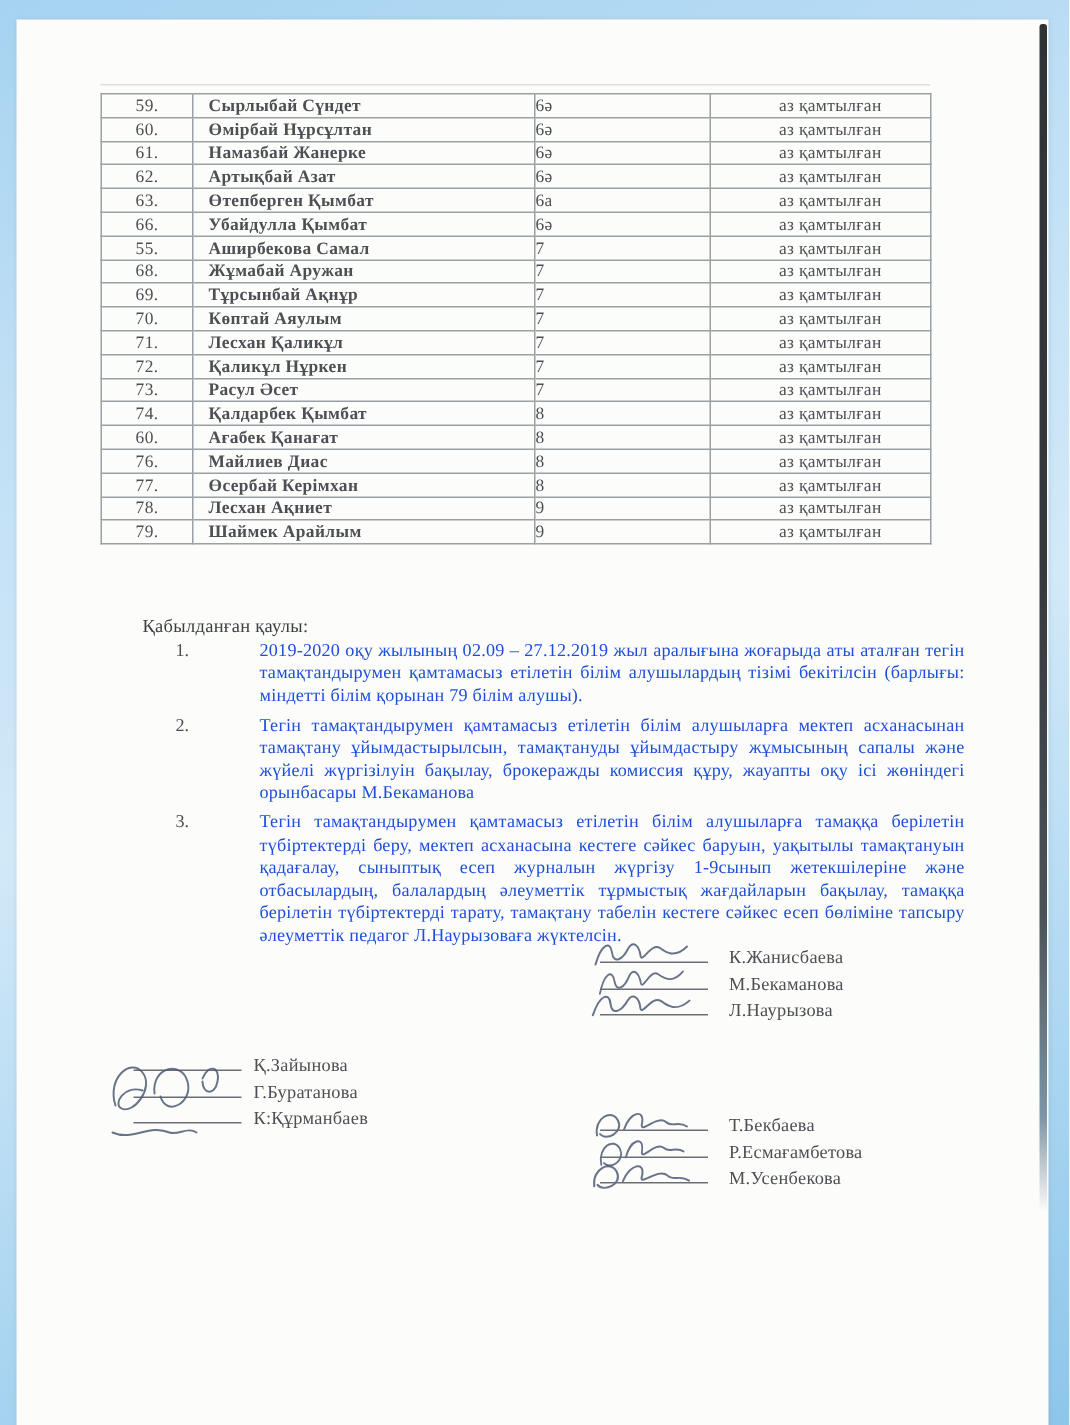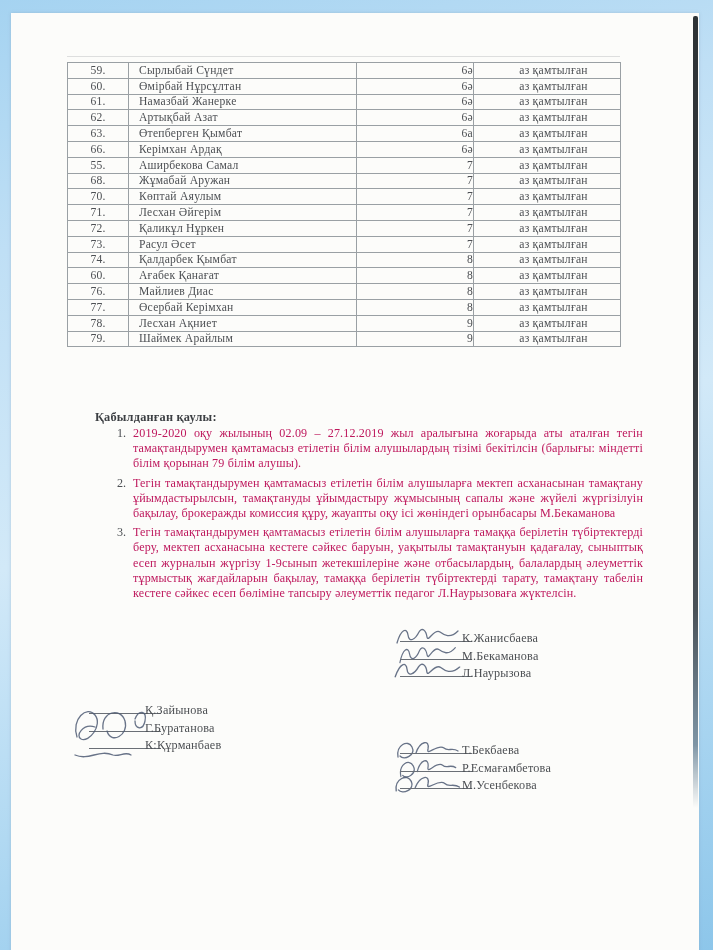--- a/index.html
+++ b/index.html
@@ -27,46 +27,46 @@
     position:absolute; left:56px; top:49px; width:553px;
     border-collapse:collapse; table-layout:fixed;
     color:#4c4f53; font-size:11.6px; letter-spacing:.25px;
   }
   .students td { border:1px solid #9aa0a4; height:14.8px; padding:0; line-height:13px; overflow:hidden; white-space:nowrap; }
   .col-num   { width:61px; }
   .col-name  { width:228px; }
   .col-grade { width:117px; }
   .col-status{ width:147px; }
   .c-num    { text-align:center; }
-  .c-name   { padding-left:10px !important; }
-  .c-grade  { text-align:right; }
+  .c-name   { padding-left:10px !important;font-weight:bold; }
+  .c-grade  { text-align:left; }
   .c-status { padding-left:13px !important;text-align:center; }
   
   .res-heading {
     position:absolute; left:84px; top:397px;
-    font-weight:bold; font-size:12.3px; color:#3c3f43; letter-spacing:.2px;
+    font-weight:normal; font-size:12.3px; color:#3c3f43; letter-spacing:.2px;
   }
   .res-items { position:absolute; left:99px; top:413px; width:533px; }
   .res-item { display:flex; margin-bottom:4px; }
   .res-num { flex:0 0 16px; font-size:12.1px; color:#4c4f53; margin-right:7px; text-align:right; line-height:15.2px; }
   .res-text {
-    flex:1; text-align:justify; font-size:12.1px; color:#be185d;
-    line-height:15.2px; letter-spacing:.15px;
+    flex:1; text-align:justify; font-size:12.1px; color:#1d4ed8;
+    line-height:15.2px; letter-spacing:.15px;margin-left:40px;
   }
   
   .sig-titles { position:absolute; left:84px; top:620px; }
   .sig-title { font-weight:bold; font-size:12.2px; color:#3c3f43; line-height:17.4px; letter-spacing:.2px; }
   .sig-block { position:absolute; }
   .commission-block { left:389px; top:617px; }
   .members-block { left:72px; top:689px; }
   .members2-block { left:389px; top:729px; }
   .sig-row { position:relative; height:17.6px; }
   .sig-line { position:absolute; left:0; top:11px; width:72px; border-bottom:1px solid #6a6f76; }
   .members-block .sig-line { left:6px; }
-  .sig-name { position:absolute; left:62px; top:1px; font-size:12.2px; color:#4c4f53; letter-spacing:.2px; }
+  .sig-name { position:absolute; left:86px; top:1px; font-size:12.2px; color:#4c4f53; letter-spacing:.2px; }
   .squiggle { position:absolute; left:-6px; top:-5px; }
   .sig-row:nth-child(2) .squiggle { transform:rotate(-3deg) scaleX(.92); }
   .sig-row:nth-child(3) .squiggle { transform:rotate(2deg) scaleX(1.05); }
   .flourish { position:absolute; left:-14px; top:-3px; }
   .ink { stroke:#4d5a73; fill:none; stroke-width:1.3; stroke-linecap:round; opacity:.85; }
 </style>
 </head>
 <body>
 
 <div class="canvas">
@@ -109,45 +109,51 @@
           <td class="c-status">аз қамтылған</td>
         </tr>
           <tr>
           <td class="c-num">63.</td>
           <td class="c-name">Өтепберген Қымбат</td>
           <td class="c-grade">6а</td>
           <td class="c-status">аз қамтылған</td>
         </tr>
           <tr>
           <td class="c-num">66.</td>
-          <td class="c-name">Керімхан Ардақ</td>
+          <td class="c-name">Убайдулла Қымбат</td>
           <td class="c-grade">6ә</td>
           <td class="c-status">аз қамтылған</td>
         </tr>
           <tr>
           <td class="c-num">55.</td>
           <td class="c-name">Аширбекова Самал</td>
           <td class="c-grade">7</td>
           <td class="c-status">аз қамтылған</td>
         </tr>
           <tr>
           <td class="c-num">68.</td>
           <td class="c-name">Жұмабай Аружан</td>
           <td class="c-grade">7</td>
           <td class="c-status">аз қамтылған</td>
         </tr>
           <tr>
+          <td class="c-num">69.</td>
+          <td class="c-name">Тұрсынбай Ақнұр</td>
+          <td class="c-grade">7</td>
+          <td class="c-status">аз қамтылған</td>
+        </tr>
+          <tr>
           <td class="c-num">70.</td>
           <td class="c-name">Көптай Аяулым</td>
           <td class="c-grade">7</td>
           <td class="c-status">аз қамтылған</td>
         </tr>
           <tr>
           <td class="c-num">71.</td>
-          <td class="c-name">Лесхан Әйгерім</td>
+          <td class="c-name">Лесхан Қаликұл</td>
           <td class="c-grade">7</td>
           <td class="c-status">аз қамтылған</td>
         </tr>
           <tr>
           <td class="c-num">72.</td>
           <td class="c-name">Қаликұл Нұркен</td>
           <td class="c-grade">7</td>
           <td class="c-status">аз қамтылған</td>
         </tr>
           <tr>

